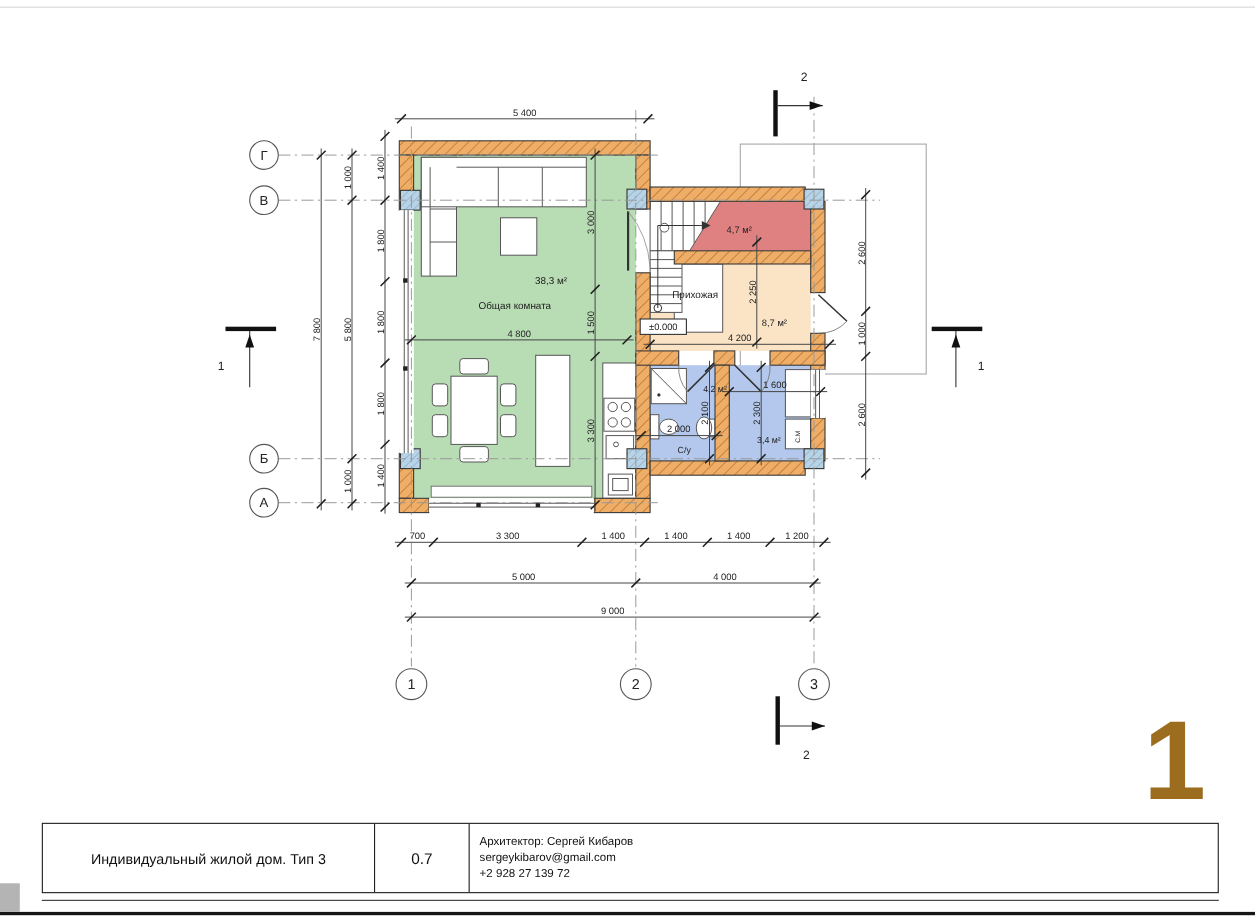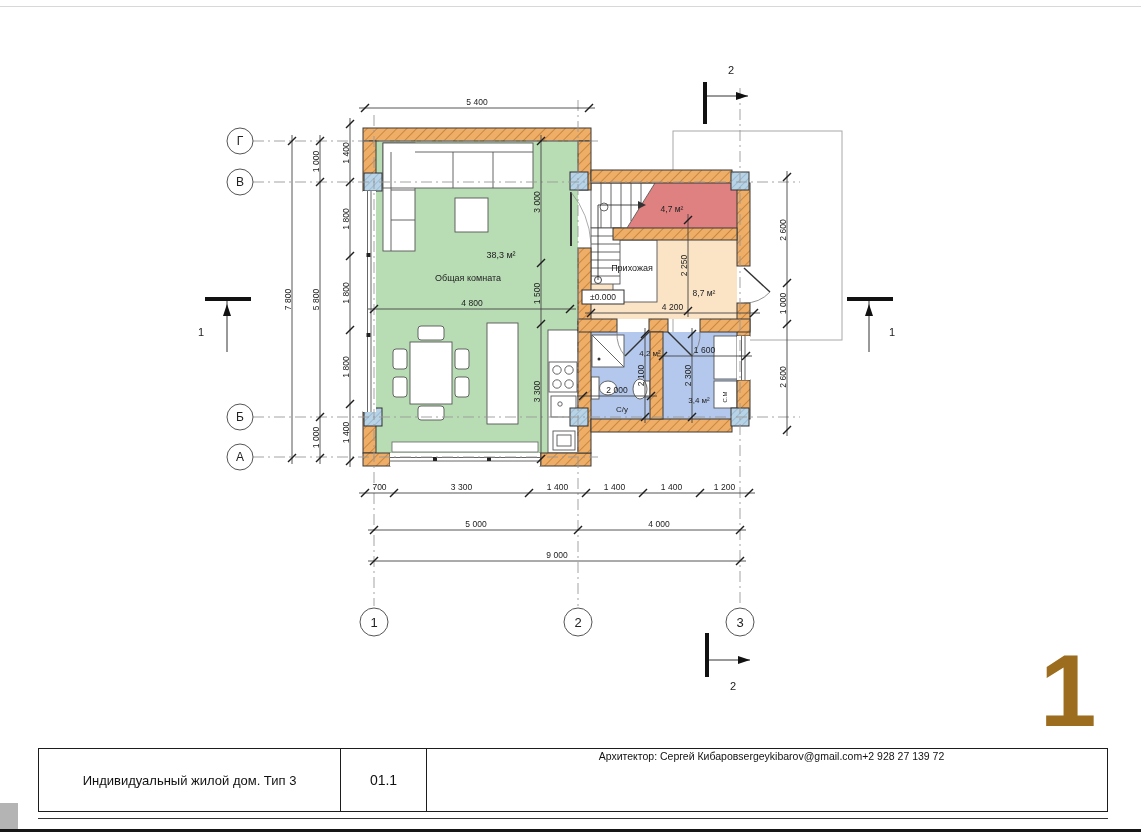--- a/index.html
+++ b/index.html
@@ -19,21 +19,21 @@
   .markerline{stroke:#333;stroke-width:1;fill:none;}
   .titleblock{position:absolute;left:38px;top:748px;width:1070px;height:64px;
       border:1.6px solid #1d1d1d;box-sizing:border-box;display:flex;background:#fff;}
   .tb-cell{border-right:1.6px solid #1d1d1d;box-sizing:border-box;display:flex;
       align-items:center;justify-content:center;color:#111;}
   .tb-cell:last-child{border-right:none;}
   .tb-doc{width:122px;font-size:15px;}
   .tb-project{width:302px;font-size:13px;}
   .tb-code{width:86px;font-size:14px;}
   .tb-sheet{width:354px;font-size:14px;}
-  .tb-arch{flex:1;font-size:10.5px;line-height:1.4;
+  .tb-arch{flex:1;font-size:10.5px;line-height:1.4;flex-direction:column;
       align-items:flex-start;justify-content:center;padding-left:9px;}
   .underline1{position:absolute;left:38px;top:818px;width:1070px;height:0;border-top:1.3px solid #333;}
   .underline2{position:absolute;left:0;top:829px;width:1141px;height:3px;background:#161616;}
   .graysquare{position:absolute;left:0;top:803px;width:18px;height:26px;background:#b4b4b4;}
   .bignum{position:absolute;left:1016px;top:640px;width:104px;text-align:center;
       font-size:102px;font-weight:bold;line-height:1;color:#9c6d1e;}
 </style>
 </head>
 <body>
 
@@ -390,21 +390,21 @@
         <text x="731" y="74" text-anchor="middle" font-size="11" fill="#222">2</text>
         <text x="733" y="690" text-anchor="middle" font-size="11" fill="#222">2</text>
         <text x="201" y="336" text-anchor="middle" font-size="11" fill="#222">1</text>
         <text x="892" y="336" text-anchor="middle" font-size="11" fill="#222">1</text>
       </g>
   </svg>
 
   
   <div class="titleblock">
     <div class="tb-cell tb-project">Индивидуальный жилой дом. Тип 3</div>
-    <div class="tb-cell tb-code">01.1</div>
+    <div class="tb-cell tb-code">0.7</div>
     <div class="tb-cell tb-arch">
       <span>Архитектор: Сергей Кибаров</span>
       <span>sergeykibarov@gmail.com</span>
       <span>+2 928 27 139 72</span>
     </div>
   </div>
   <div class="underline1"></div>
   <div class="underline2"></div>
   <div class="graysquare"></div>
   <div class="bignum">1</div>

